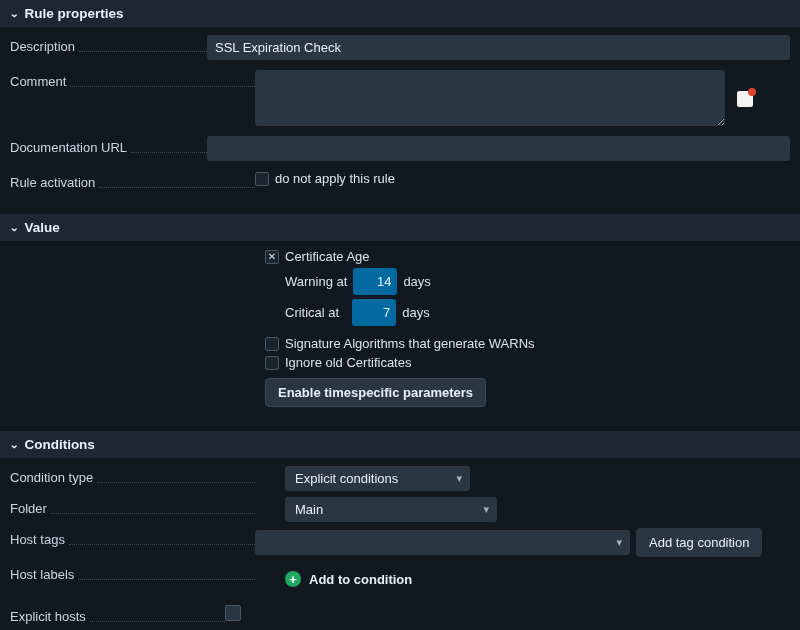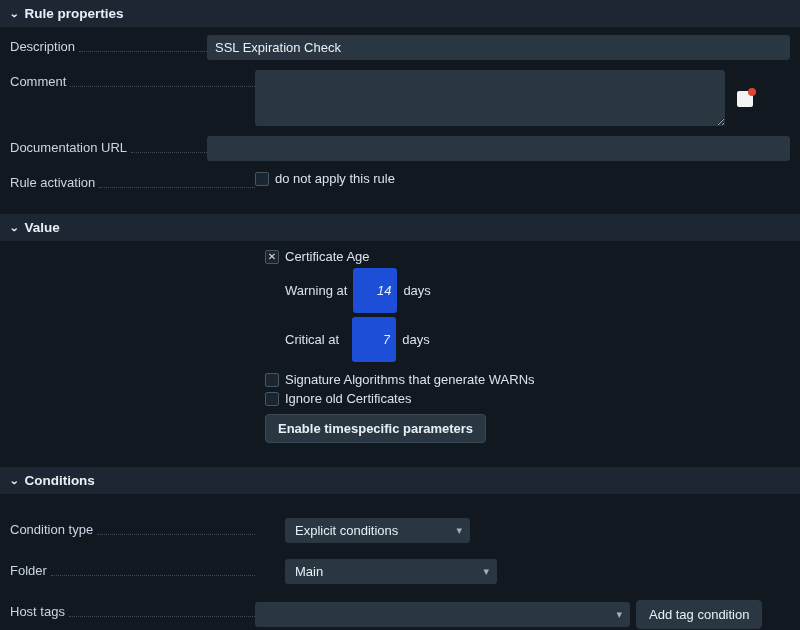--- a/index.html
+++ b/index.html
@@ -12,21 +12,21 @@
     align-items: center;
     font-weight: 600;
     color: #e8f0f7;
     font-size: 13.5px;
   }
   .section-header .chev { margin-right: 6px; font-size: 10px; transform: scaleX(1.2); }
   
   .section-body { padding: 8px 10px 14px 10px; }
   
   .row { display: flex; align-items: flex-start; margin-bottom: 10px; }
-  .row.tight { margin-bottom: 6px; margin-top: 16px; }
+  .row.tight { margin-bottom: 6px; }
   .label-col {
     width: 245px;
     padding-top: 4px;
     position: relative;
     color: #c9d7e4;
     white-space: nowrap;
   }
   .dotted-fill {
     display: flex;
     align-items: center;
@@ -94,29 +94,28 @@
   .checkbox.big {
     width: 16px; height: 16px;
     background: #2a3642;
   }
   
   .inline-option { display: flex; align-items: center; margin-bottom: 4px; }
   .inline-option.indent { margin-left: 20px; }
   
   .num-input {
     width: 44px;
-    background: #1d4ed8;
+    background: #0369a1;
     border: none;
     color: #e8f0f7;
-    padding: 15px 6px;
+    padding: 6px 6px;
     text-align: right;
     font-size: 13px;
     border-radius: 3px;
     margin: 0 6px;
-    font-style: italic;
   }
   
   .btn {
     background: #2a3642;
     color: #e8f0f7;
     border: 1px solid #3a4856;
     padding: 6px 12px;
     font-size: 13px;
     border-radius: 4px;
     cursor: pointer;
@@ -293,20 +292,34 @@
           <span class="dots"></span>
         </div>
       </div>
     <div class="value-col">
       <div class="select w3">
           <span>&nbsp;</span>
         </div>
       <button class="btn light">Add tag condition</button>
     </div>
   </div>
+  <div class="row">
+    <div class="label-col">
+        <div class="dotted-fill">
+          <span class="txt">Host labels</span>
+          <span class="dots"></span>
+        </div>
+      </div>
+    <div class="value-col" style="padding-left:30px; padding-top:8px;">
+      <span class="add-link">
+        <span class="plus">+</span>
+        <span>Add to condition</span>
+      </span>
+    </div>
+  </div>
   <div class="spacer-row"></div>
   <div class="row tight">
     <div class="label-col" style="width:215px;">
         <div class="dotted-fill">
           <span class="txt">Explicit hosts</span>
           <span class="dots"></span>
         </div>
       </div>
     <span class="checkbox big"></span>
   </div>

